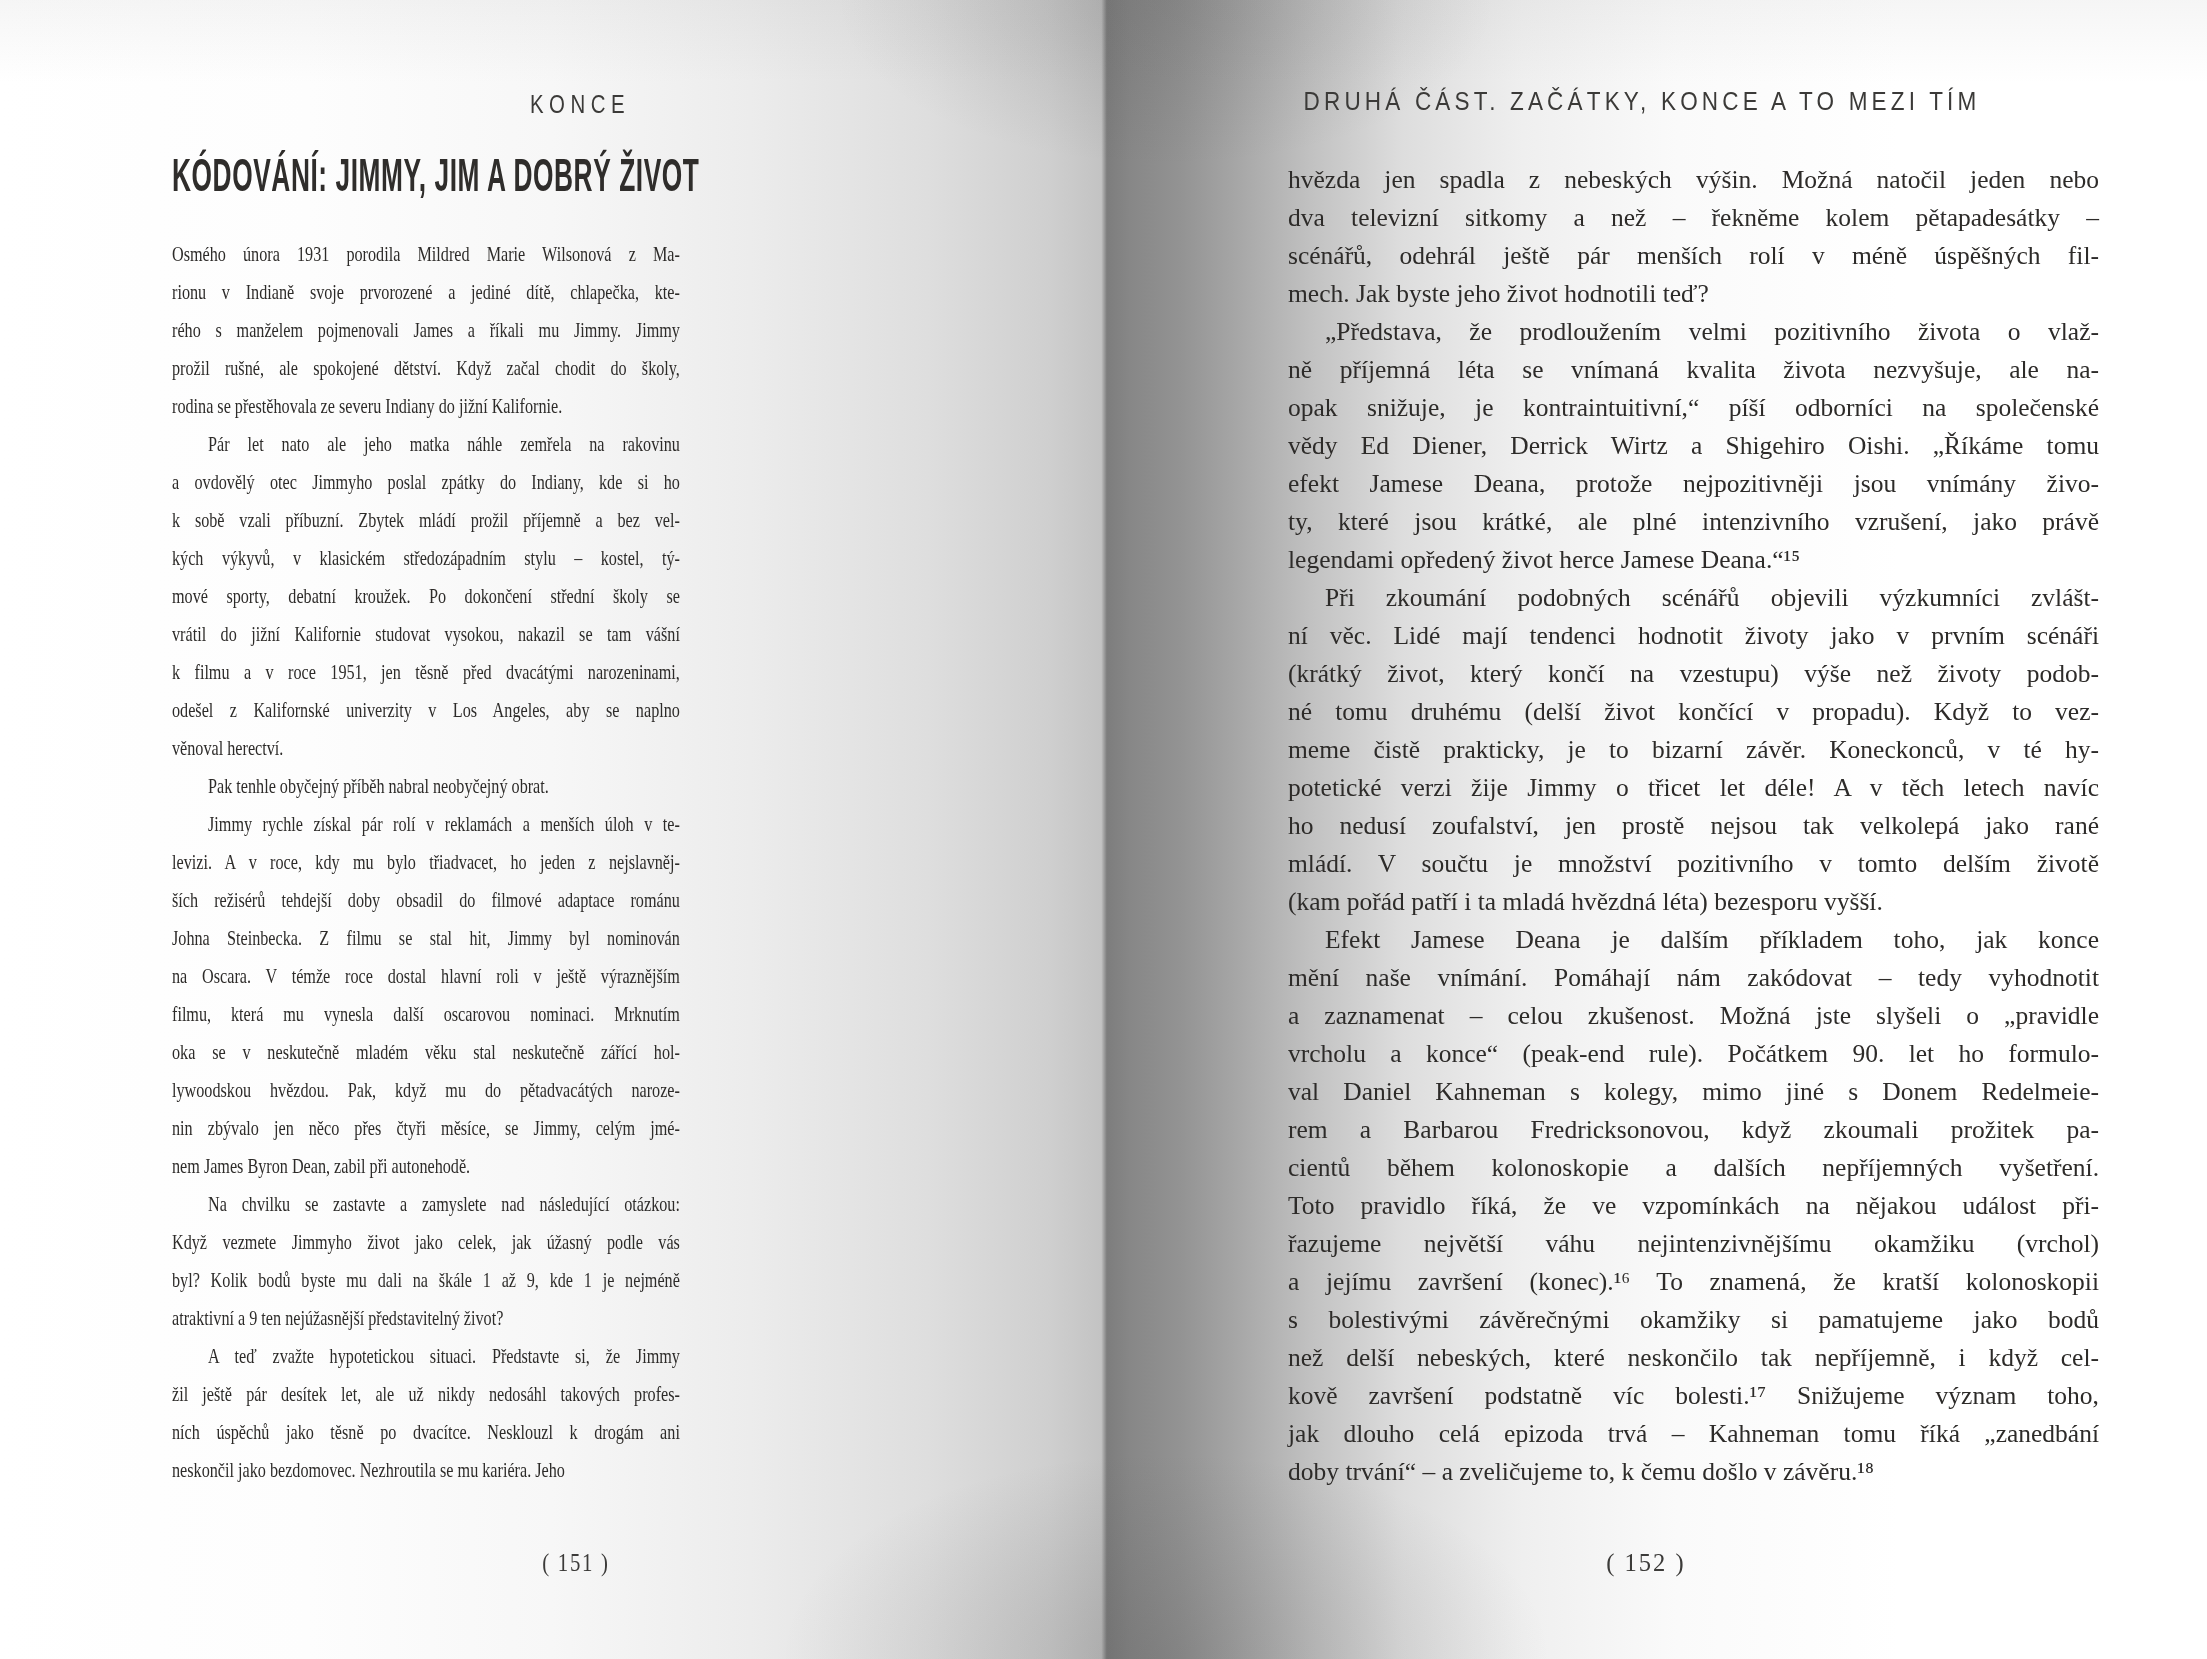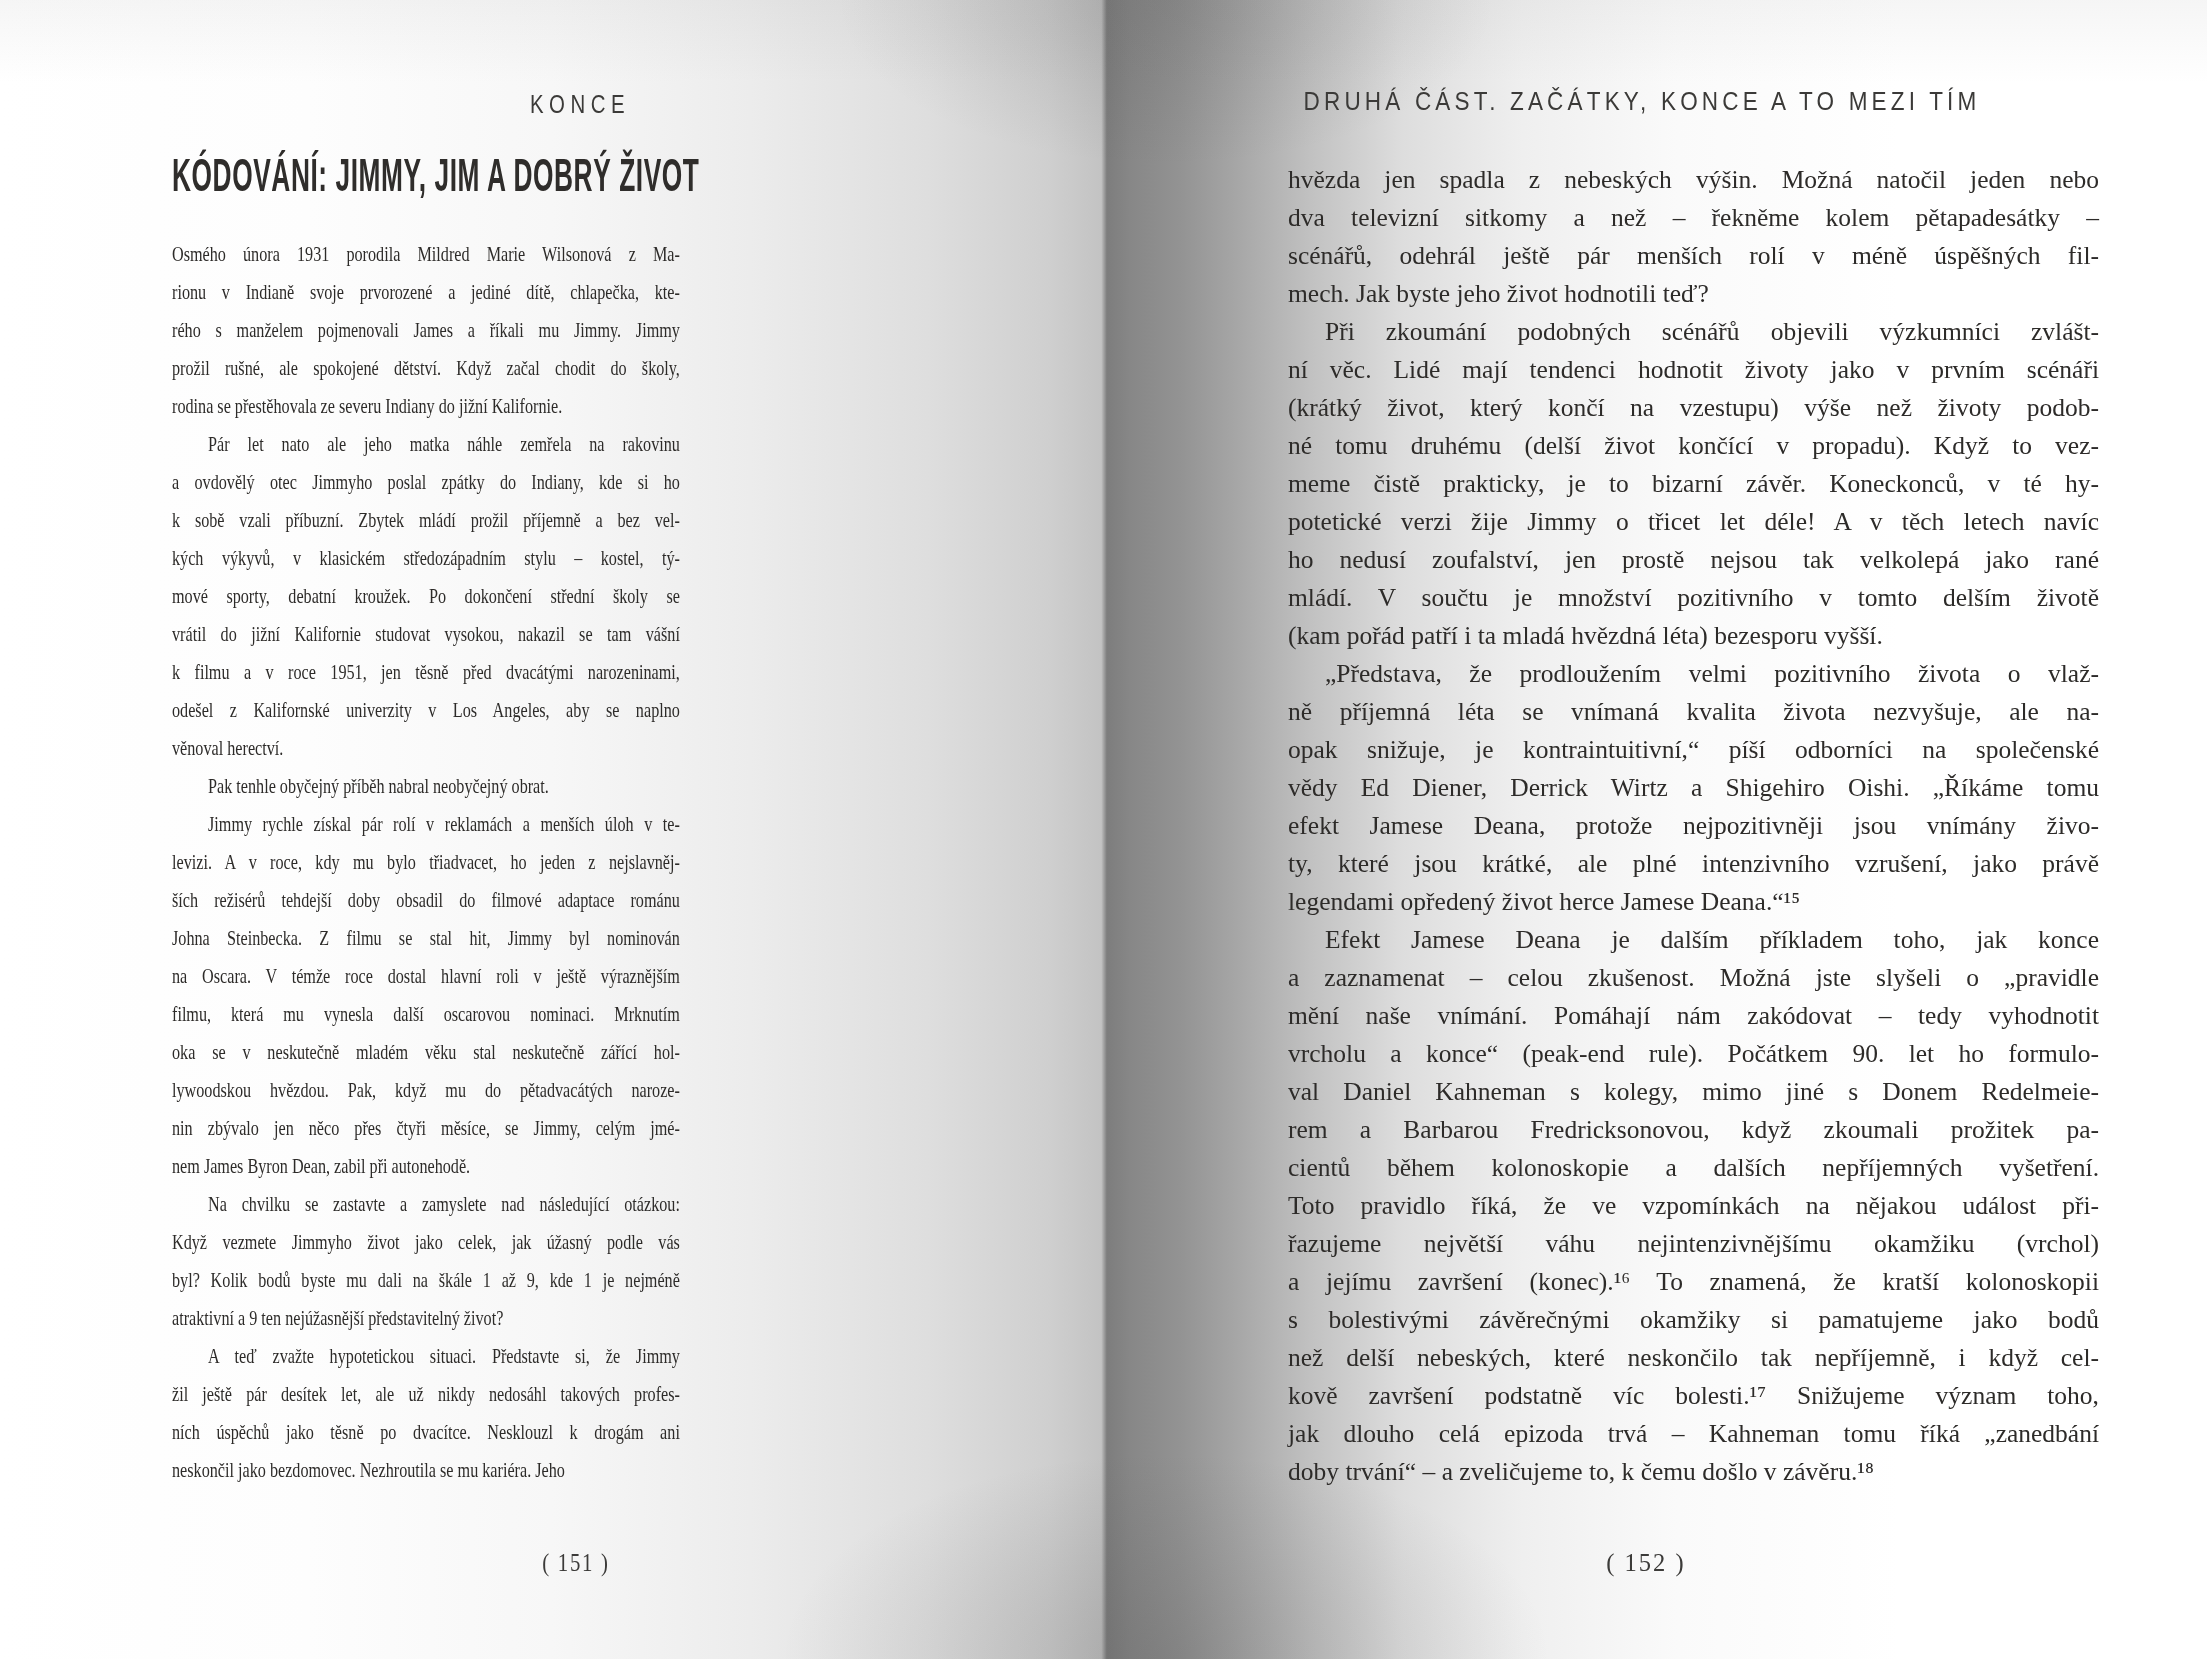--- a/index.html
+++ b/index.html
@@ -171,43 +171,43 @@
   <div class="page">
     <div class="running-header rh-right">DRUHÁ ČÁST. ZAČÁTKY, KONCE A TO MEZI TÍM</div>
     <div class="body-text right-body">
         <div class="para">
           <div class="line">hvězda jen spadla z nebeských výšin. Možná natočil jeden nebo</div>
           <div class="line">dva televizní sitkomy a než – řekněme kolem pětapadesátky –</div>
           <div class="line">scénářů, odehrál ještě pár menších rolí v méně úspěšných fil-</div>
           <div class="line last">mech. Jak byste jeho život hodnotili teď?</div>
         </div>
         <div class="para">
+          <div class="line indent">„Představa, že prodloužením velmi pozitivního života o vlaž-</div>
+          <div class="line">ně příjemná léta se vnímaná kvalita života nezvyšuje, ale na-</div>
+          <div class="line">opak snižuje, je kontraintuitivní,“ píší odborníci na společenské</div>
+          <div class="line">vědy Ed Diener, Derrick Wirtz a Shigehiro Oishi. „Říkáme tomu</div>
+          <div class="line">efekt Jamese Deana, protože nejpozitivněji jsou vnímány živo-</div>
+          <div class="line">ty, které jsou krátké, ale plné intenzivního vzrušení, jako právě</div>
+          <div class="line last">legendami opředený život herce Jamese Deana.“¹⁵</div>
+        </div>
+        <div class="para">
           <div class="line indent">Při zkoumání podobných scénářů objevili výzkumníci zvlášt-</div>
           <div class="line">ní věc. Lidé mají tendenci hodnotit životy jako v prvním scénáři</div>
           <div class="line">(krátký život, který končí na vzestupu) výše než životy podob-</div>
           <div class="line">né tomu druhému (delší život končící v propadu). Když to vez-</div>
           <div class="line">meme čistě prakticky, je to bizarní závěr. Koneckonců, v té hy-</div>
           <div class="line">potetické verzi žije Jimmy o třicet let déle! A v těch letech navíc</div>
           <div class="line">ho nedusí zoufalství, jen prostě nejsou tak velkolepá jako rané</div>
           <div class="line">mládí. V součtu je množství pozitivního v tomto delším životě</div>
           <div class="line last">(kam pořád patří i ta mladá hvězdná léta) bezesporu vyšší.</div>
         </div>
         <div class="para">
-          <div class="line indent">„Představa, že prodloužením velmi pozitivního života o vlaž-</div>
-          <div class="line">ně příjemná léta se vnímaná kvalita života nezvyšuje, ale na-</div>
-          <div class="line">opak snižuje, je kontraintuitivní,“ píší odborníci na společenské</div>
-          <div class="line">vědy Ed Diener, Derrick Wirtz a Shigehiro Oishi. „Říkáme tomu</div>
-          <div class="line">efekt Jamese Deana, protože nejpozitivněji jsou vnímány živo-</div>
-          <div class="line">ty, které jsou krátké, ale plné intenzivního vzrušení, jako právě</div>
-          <div class="line last">legendami opředený život herce Jamese Deana.“¹⁵</div>
-        </div>
-        <div class="para">
           <div class="line indent">Efekt Jamese Deana je dalším příkladem toho, jak konce</div>
+          <div class="line">mění naše vnímání. Pomáhají nám zakódovat – tedy vyhodnotit</div>
           <div class="line">a zaznamenat – celou zkušenost. Možná jste slyšeli o „pravidle</div>
-          <div class="line">mění naše vnímání. Pomáhají nám zakódovat – tedy vyhodnotit</div>
           <div class="line">vrcholu a konce“ (peak-end rule). Počátkem 90. let ho formulo-</div>
           <div class="line">val Daniel Kahneman s kolegy, mimo jiné s Donem Redelmeie-</div>
           <div class="line">rem a Barbarou Fredricksonovou, když zkoumali prožitek pa-</div>
           <div class="line">cientů během kolonoskopie a dalších nepříjemných vyšetření.</div>
           <div class="line">Toto pravidlo říká, že ve vzpomínkách na nějakou událost při-</div>
           <div class="line">řazujeme největší váhu nejintenzivnějšímu okamžiku (vrchol)</div>
           <div class="line">a jejímu završení (konec).¹⁶ To znamená, že kratší kolonoskopii</div>
           <div class="line">s bolestivými závěrečnými okamžiky si pamatujeme jako bodů</div>
           <div class="line">než delší nebeských, které neskončilo tak nepříjemně, i když cel-</div>
           <div class="line">kově završení podstatně víc bolesti.¹⁷ Snižujeme význam toho,</div>

